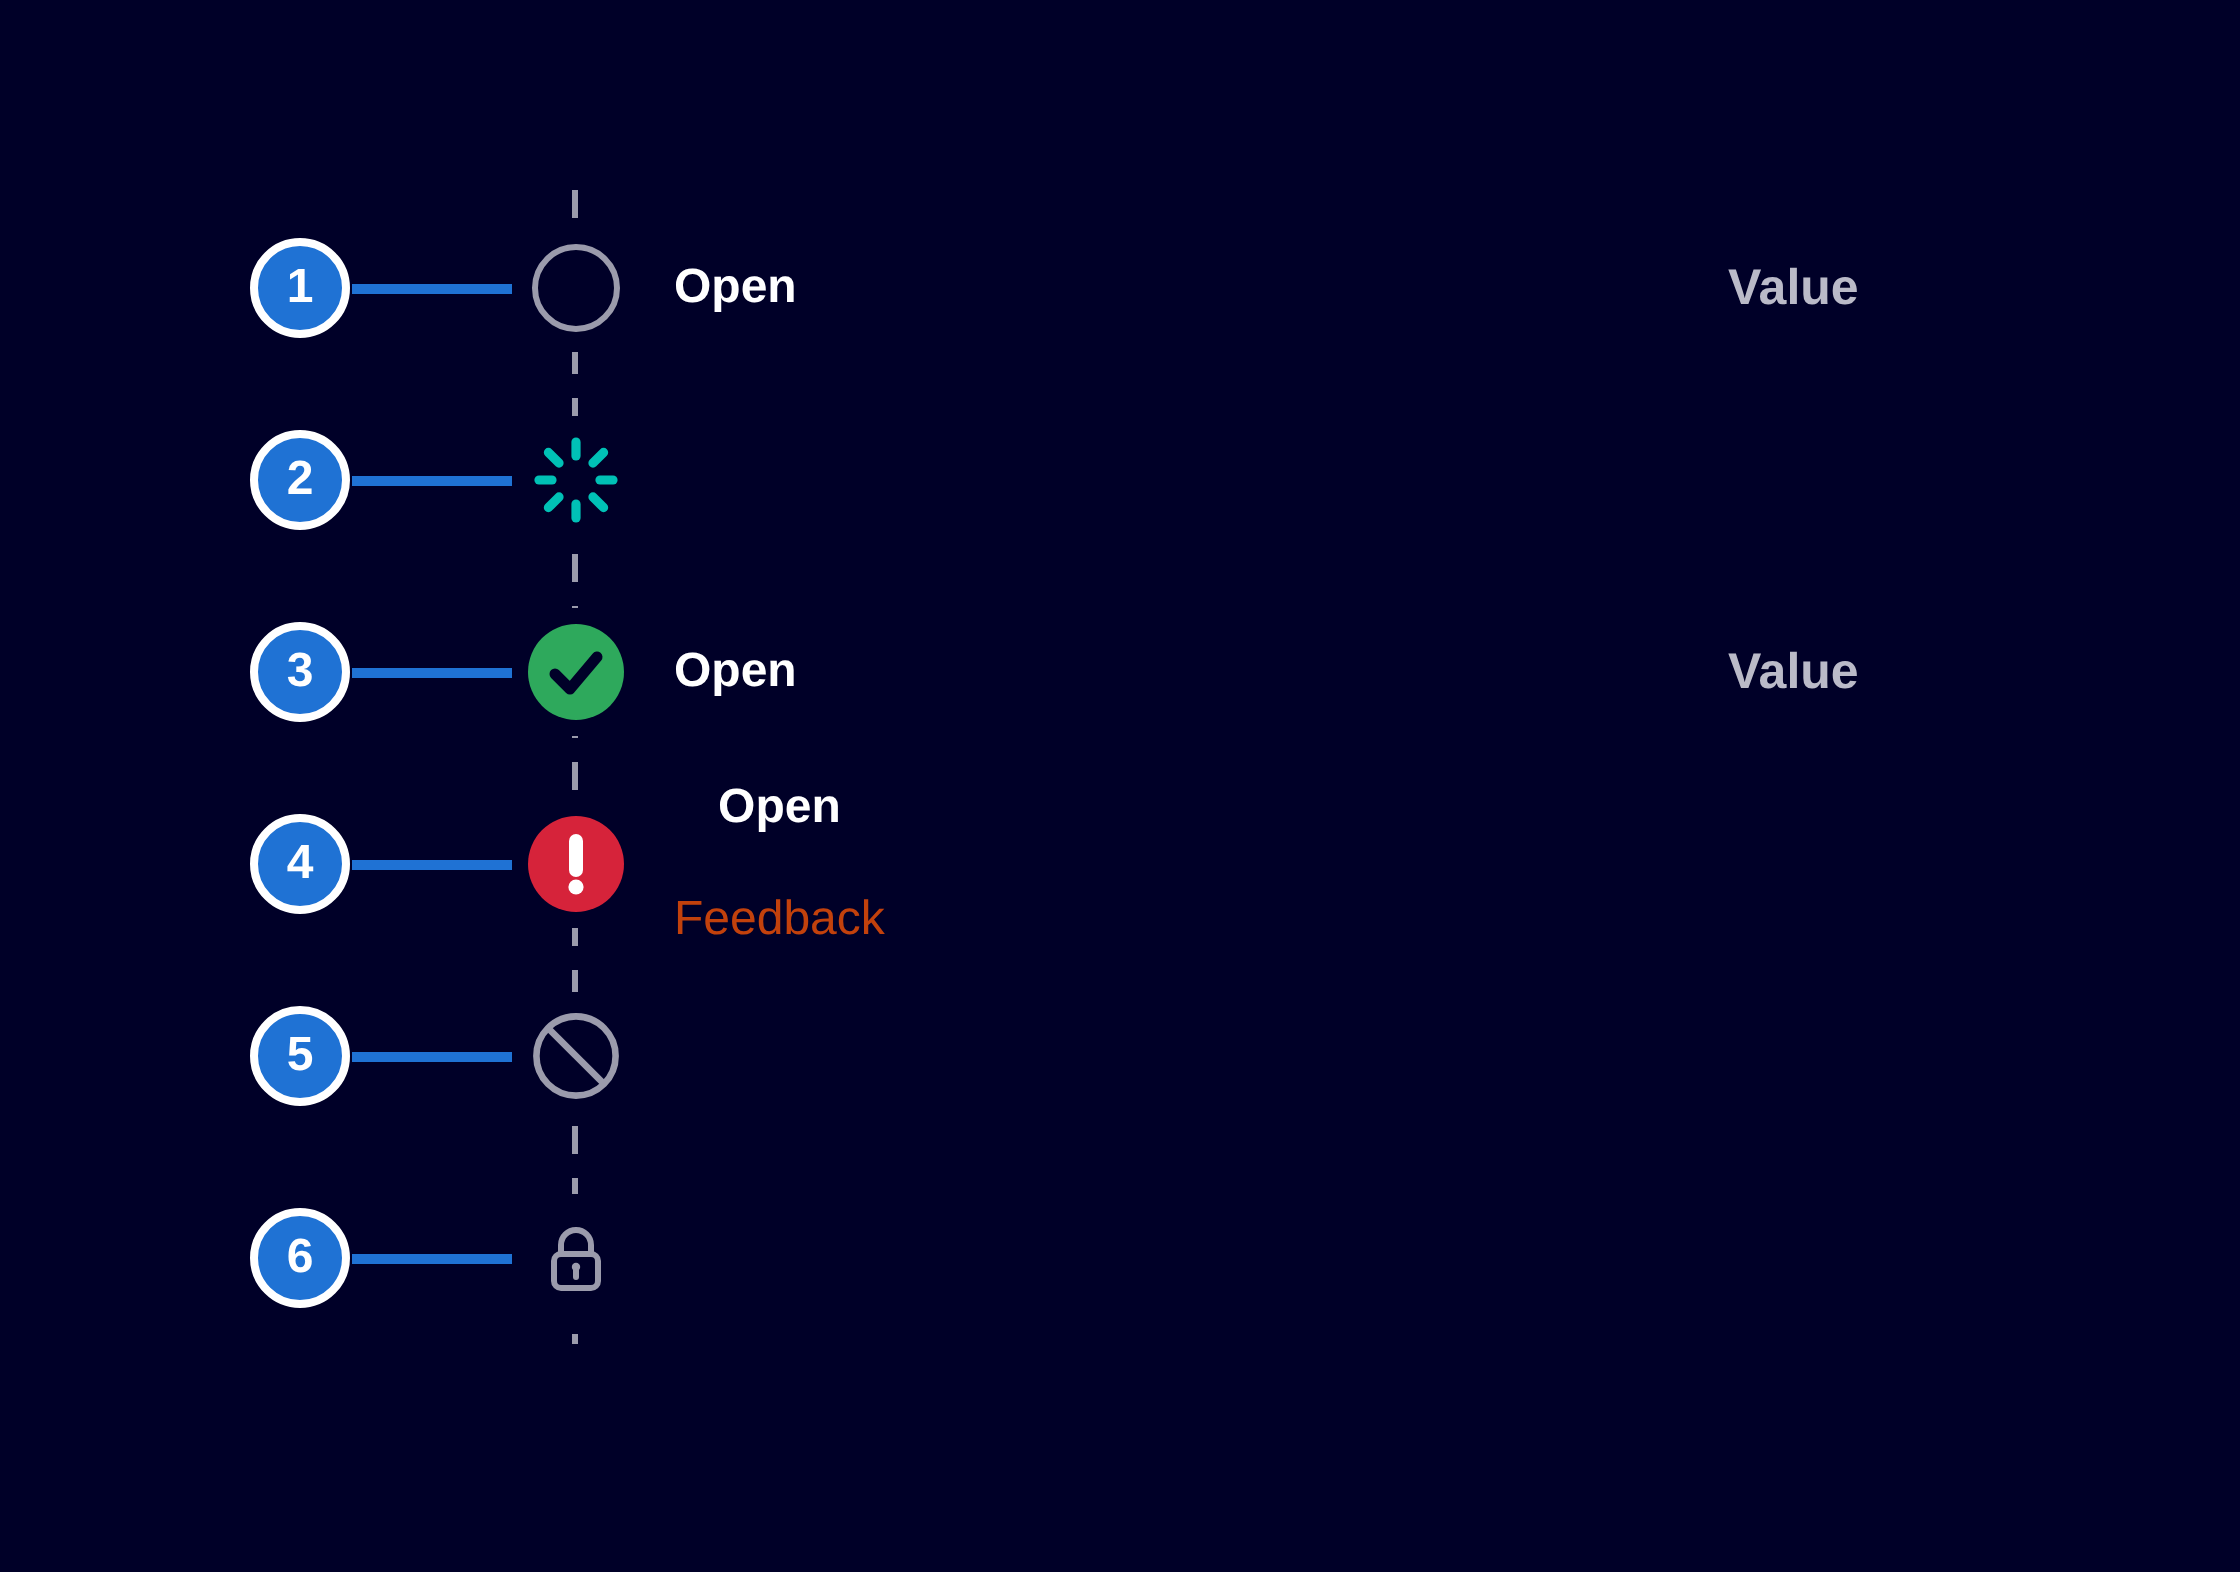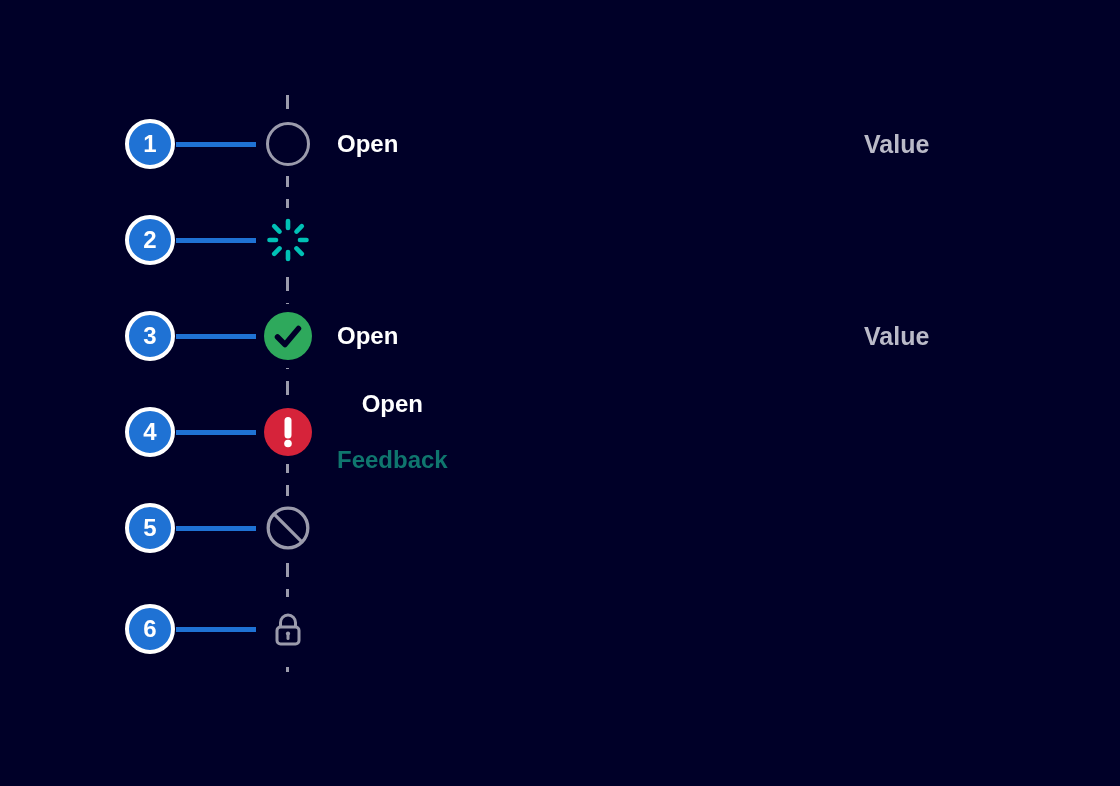--- a/index.html
+++ b/index.html
@@ -102,21 +102,21 @@
     flex-direction: column;
     justify-content: center;
     align-items: center;
     font-size: 24px;
     font-weight: 700;
     color: #ffffff;
     line-height: 36px;
     white-space: nowrap;
   }
   .label-teal { color: #00c1b6; }
-  .sub-pink { color: #0f766e; font-weight: 700; margin-top: 20px; }
+  .sub-pink { color: #c2410c; font-weight: 400; margin-top: 20px; }
 
   .value {
     position: absolute;
     left: 864px;
     top: 0;
     height: 64px;
     display: flex;
     align-items: center;
     font-size: 25px;
     font-weight: 700;

